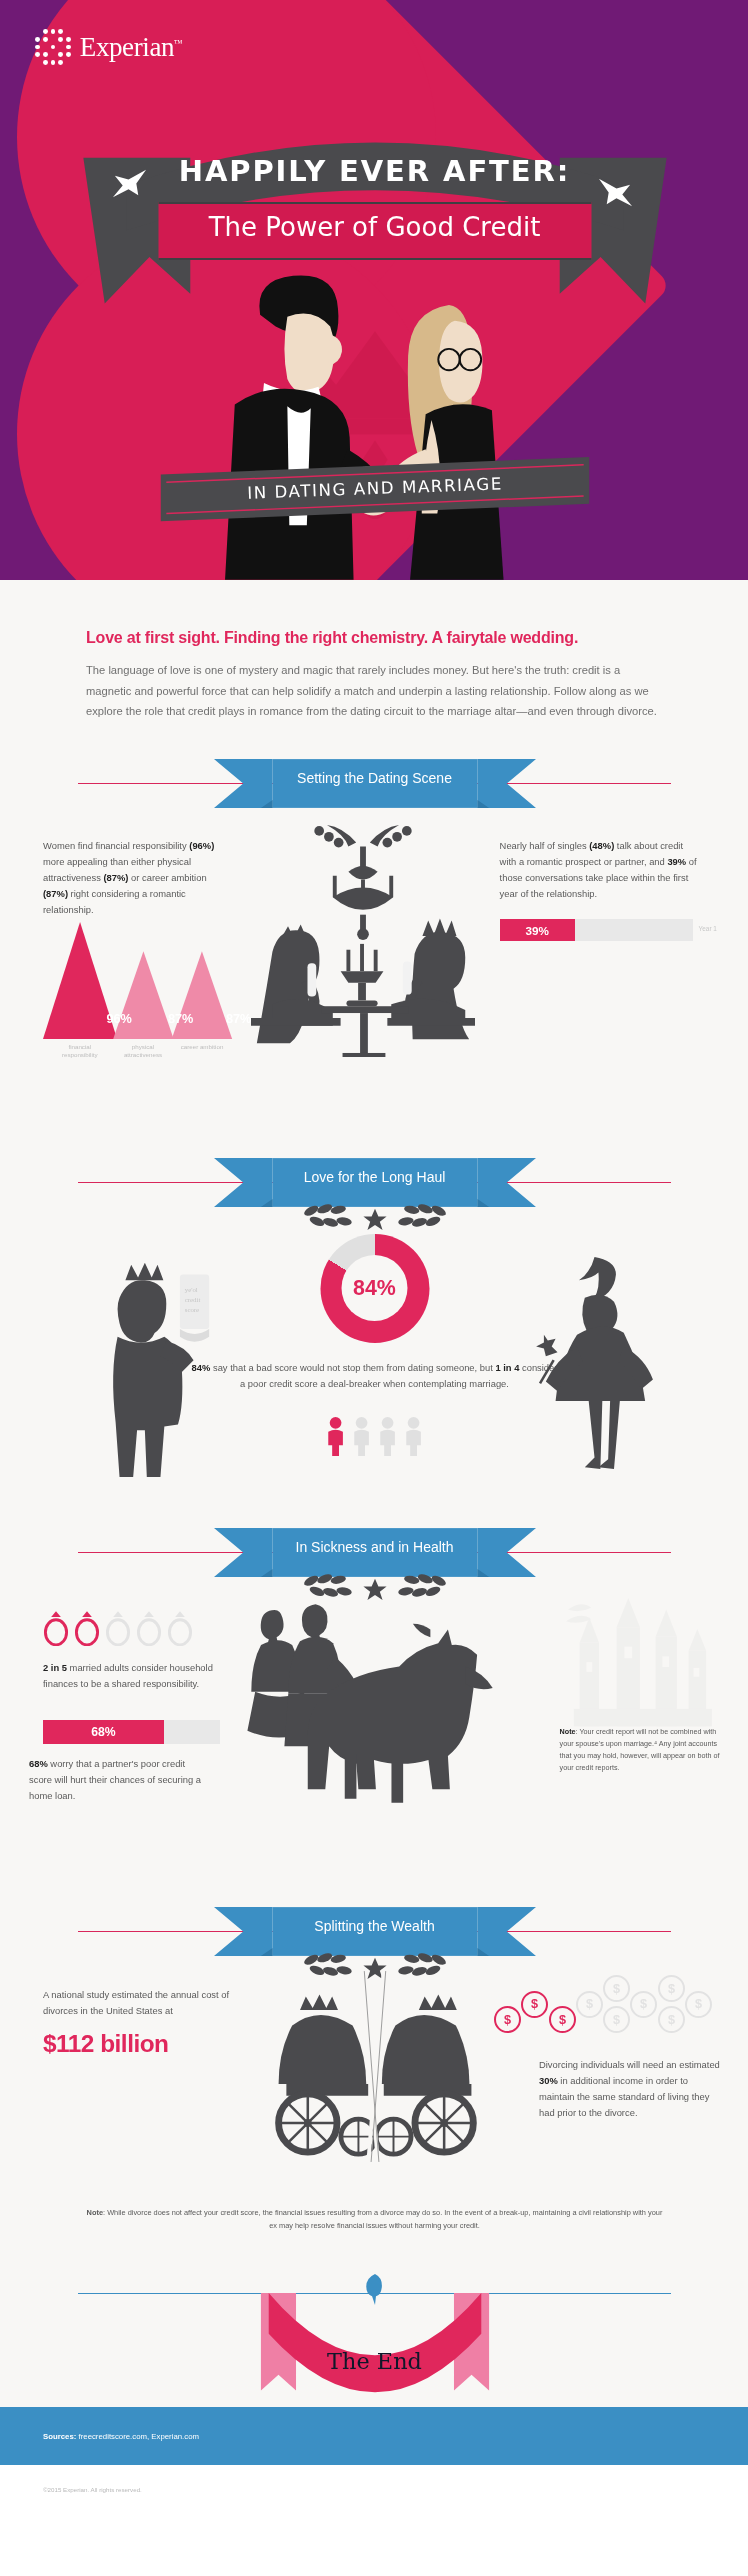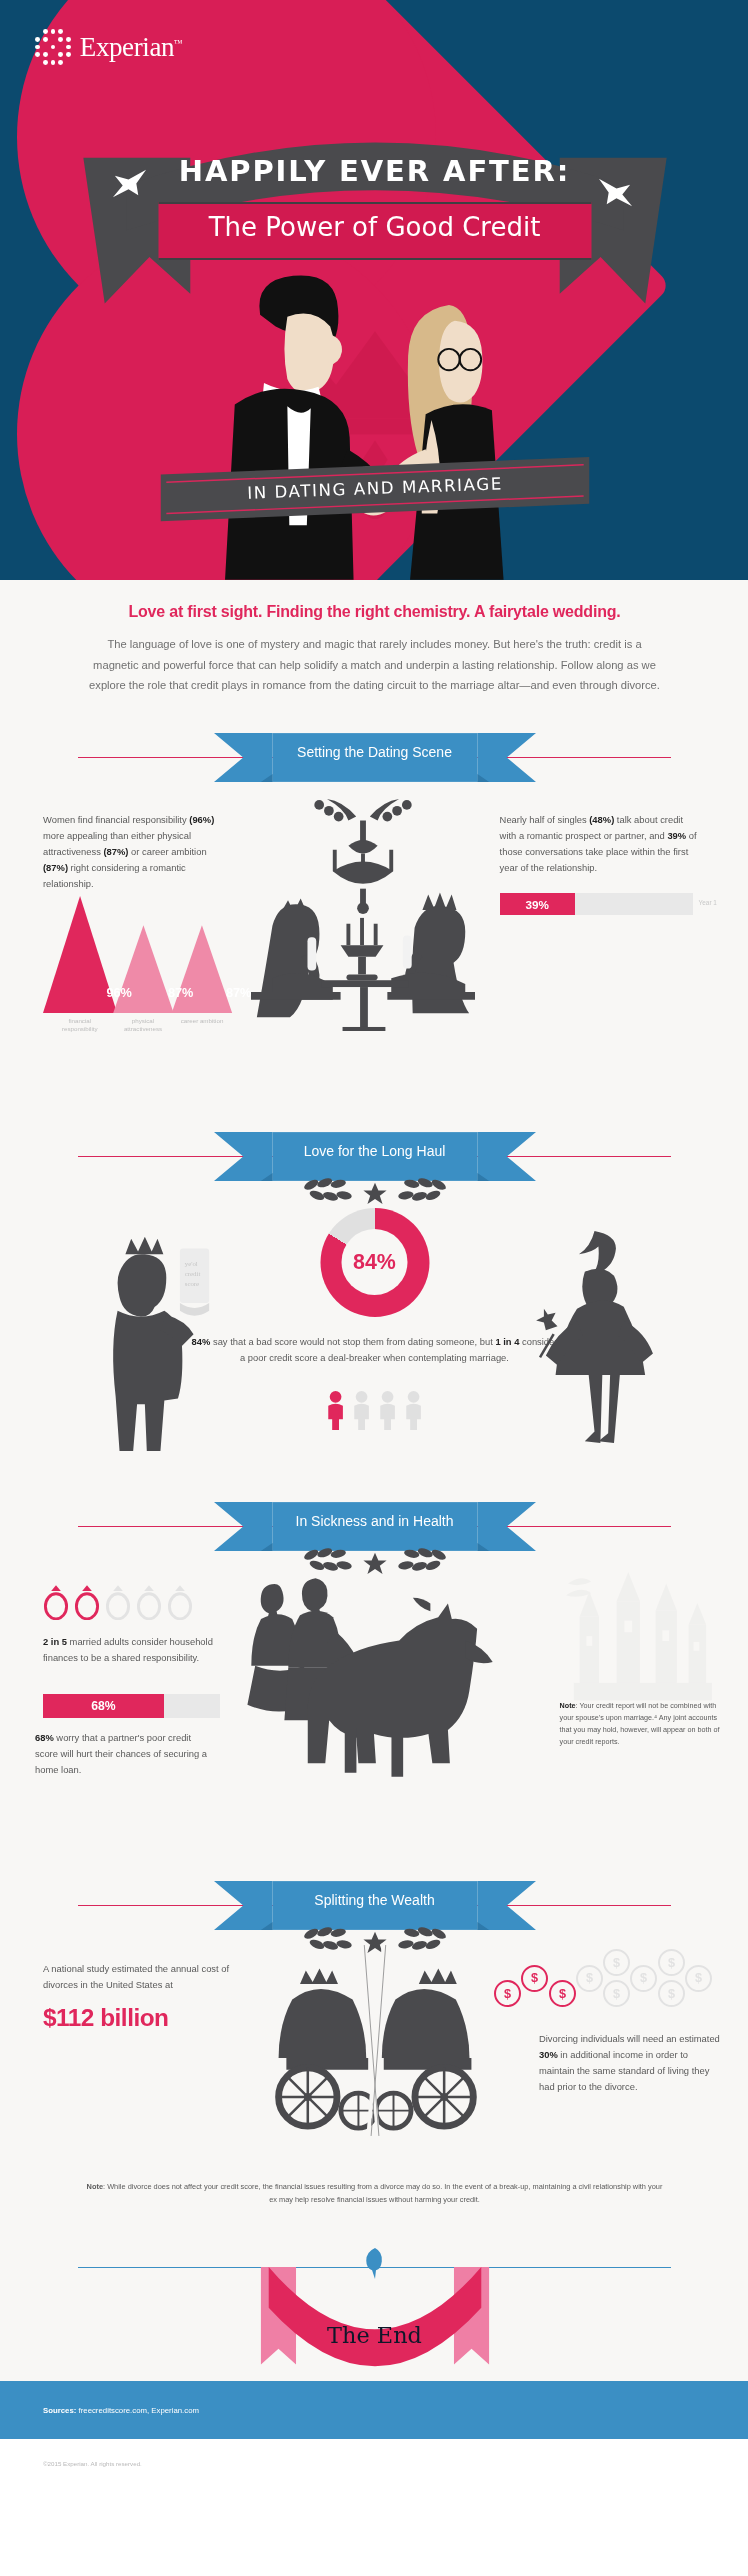--- a/index.html
+++ b/index.html
@@ -3,21 +3,21 @@
 <meta charset="utf-8">
 <style>
   * { box-sizing: border-box; margin:0; padding:0; }
   body {
     width:749px; margin:0 auto; background:#ffffff;
     font-family:"Liberation Sans", sans-serif; color:#4a4a4a;
   }
   .page { width:749px; position:relative; background:#f8f7f5; }
 
   
-  .hero { position:relative; width:749px; height:580px; background:#0c4a6e; overflow:hidden; }
+  .hero { position:relative; width:749px; height:580px; background:#701a75; overflow:hidden; }
   .hero-heart { position:absolute; left:50%; top:76px; width:419px; height:419px;
       transform:translateX(-50%) rotate(-45deg); background:#d81e56; border-radius:0 0 13.6px 0; }
   .hero-heart:before, .hero-heart:after { content:""; position:absolute; width:419px; height:419px;
       background:#d81e56; border-radius:50%; }
   .hero-heart:before { top:-210px; left:0; }
   .hero-heart:after { top:0; left:-210px; }
   .crest { position:absolute; left:50%; top:292px; transform:translateX(-50%); opacity:.55; }
 
   .logo { position:absolute; left:35px; top:29px; display:flex; align-items:center; gap:8.8px; z-index:40;}
   .logo-dots { display:grid; grid-template-columns:repeat(5,4.9px); grid-auto-rows:4.9px; gap:2.9px; }
@@ -39,21 +39,21 @@
   .dove.l { left:109px; top:164px; }
   .dove.r { right:113px; top:173px; }
 
   .couple { position:absolute; left:50%; bottom:0; transform:translateX(-50%); z-index:25; }
   .ribbon-bottom { position:absolute; left:50%; bottom:55px; transform:translateX(-50%); width:429px; z-index:34; }
   .title-bottom { position:absolute; left:50%; bottom:82px; transform:translateX(-50%) rotate(-2.1deg);
       color:#fff; font-size:16.6px; letter-spacing:1.6px; z-index:36; white-space:nowrap;
       font-family:"DejaVu Sans", sans-serif; }
 
   
-  .intro { padding:23px 86px 25px; text-align:center; }
+  .intro { padding:49px 86px 25px; text-align:left; }
   .intro h2 { color:#e0275c; font-size:16px; font-weight:bold; margin-bottom:12.7px; letter-spacing:-0.2px;}
   .intro p { font-size:11.2px; line-height:1.86; color:#707070; }
 
   
   .sec-head { position:relative; height:62px; margin-top:5.8px; }
   .sec-rule { position:absolute; top:30px; left:78px; right:78px; height:1px; background:#d9275b; }
   .banner { position:absolute; left:50%; top:5.8px; transform:translateX(-50%); width:322px; height:49px; }
   .banner-label { position:absolute; left:50%; top:16.6px; transform:translateX(-50%); color:#fff;
       font-size:14px; white-space:nowrap; z-index:5; }
   .laurel { position:absolute; left:50%; top:51px; transform:translateX(-50%); }
@@ -91,21 +91,21 @@
   .s2-king { position:absolute; left:96px; top:41px; }
   .s2-fairy { position:absolute; right:90px; top:39px; }
 
   
   .s3 { position:relative; height:302px; }
   .rings { position:absolute; left:43px; top:25px; display:flex; gap:4.9px; }
   .s3-left-text { position:absolute; left:43px; top:76px; width:175px; }
   .s3-bar { position:absolute; left:43px; top:136px; width:177px; height:24.4px; background:#e8e8e8; }
   .s3-bar-fill { position:absolute; left:0; top:0; width:121px; height:24.4px; background:#e0275c; display:flex; align-items:center; justify-content:center;}
   .s3-bar-fill span { color:#fff; font-size:12.2px; font-weight:bold; }
-  .s3-left-text2 { position:absolute; left:35px; top:172px; width:175px; }
+  .s3-left-text2 { position:absolute; left:29px; top:172px; width:175px; }
   .s3-center { position:absolute; left:226px; top:13.6px; }
   .castle { position:absolute; right:33px; top:9.7px; opacity:.22; }
   .s3-note { position:absolute; right:21.4px; top:142px; width:168px; }
 
   
   .s4 { position:relative; height:283px; }
   .s4-left { position:absolute; left:43px; top:23.4px; width:191px; }
   .big-money { color:#e0275c; font-size:24.4px; font-weight:bold; margin-top:11.7px; letter-spacing:-0.5px;}
   .s4-center { position:absolute; left:50%; top:5.8px; transform:translateX(-50%); }
   .coins { position:absolute; right:29px; top:15.6px; width:226px; height:70px; }

